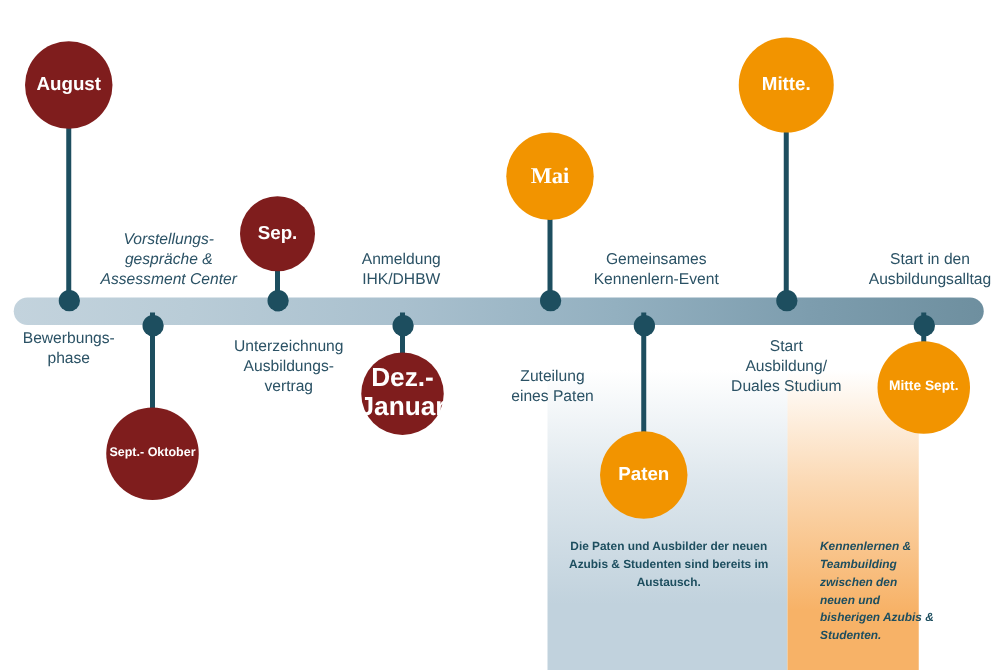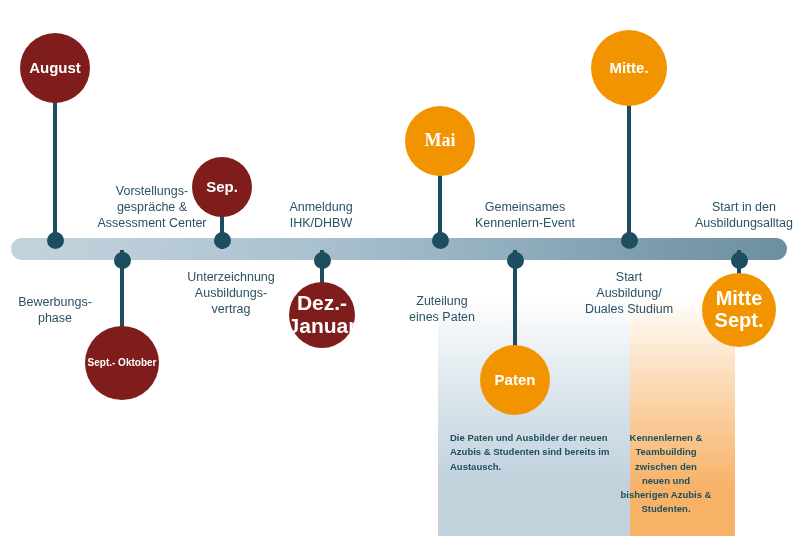--- a/index.html
+++ b/index.html
@@ -101,22 +101,22 @@
   
   .phase-note {
     position: absolute;
     color: #1d4e5f;
     font-weight: bold;
     font-size: 9.5px;
     line-height: 1.5;
     z-index: 6;
     white-space: pre-line;
   }
-  .phase-note-blue  { left: 450px; top: 431px; width: 170px; }
-  .phase-note-orange{ left: 620px; top: 431px; width: 92px;  text-align: center; }
+  .phase-note-blue  { left: 450px; top: 431px; width: 170px; text-align: center; }
+  .phase-note-orange{ left: 656px; top: 431px; width: 92px;  text-align: left; font-style: italic; }
 </style>
 </head>
 <body>
 
 <div id="stage">
 
   <div class="panel panel-blue"></div>
   <div class="panel panel-orange"></div>
 
   <div class="stem" style="left:53px;  top:68px;  height:180px;"></div>
@@ -153,38 +153,38 @@
   </div>
 
   <div class="bubble bubble-orange" style="left:480px; top:345px; width:70px; height:70px; font-size:15px;">
     <span>Paten</span>
   </div>
 
   <div class="bubble bubble-orange" style="left:591px; top:30px; width:76px; height:76px; font-size:15px;">
     <span>Mitte.</span>
   </div>
 
-  <div class="bubble bubble-orange" style="left:702px; top:273px; width:74px; height:74px; font-size:20px;text-align:center;">
+  <div class="bubble bubble-orange" style="left:702px; top:273px; width:74px; height:74px; font-size:11px;text-align:center;">
     <span>Mitte
 Sept.</span>
   </div>
 
   <div class="dot" style="left:47px;  top:232px;"></div>
   <div class="dot" style="left:114px; top:252px;"></div>
   <div class="dot" style="left:214px; top:232px;"></div>
   <div class="dot" style="left:314px; top:252px;"></div>
   <div class="dot" style="left:432px; top:232px;"></div>
   <div class="dot" style="left:507px; top:252px;"></div>
   <div class="dot" style="left:621px; top:232px;"></div>
   <div class="dot" style="left:731px; top:252px;"></div>
 
-  <div class="caption" style="left:0px; top:263px; width:110px;margin-top:32px;">Bewerbungs-
+  <div class="caption" style="left:0px; top:263px; width:110px;">Bewerbungs-
 phase</div>
 
-  <div class="caption" style="left:76px; top:184px; width:152px;">Vorstellungs-
+  <div class="caption" style="left:59px; top:184px; width:152px;font-style:italic;">Vorstellungs-
 gespräche &amp;
 Assessment Center</div>
 
   <div class="caption" style="left:167px; top:270px; width:128px;">Unterzeichnung
 Ausbildungs-
 vertrag</div>
 
   <div class="caption" style="left:266px; top:200px; width:110px;">Anmeldung
 IHK/DHBW</div>
 

